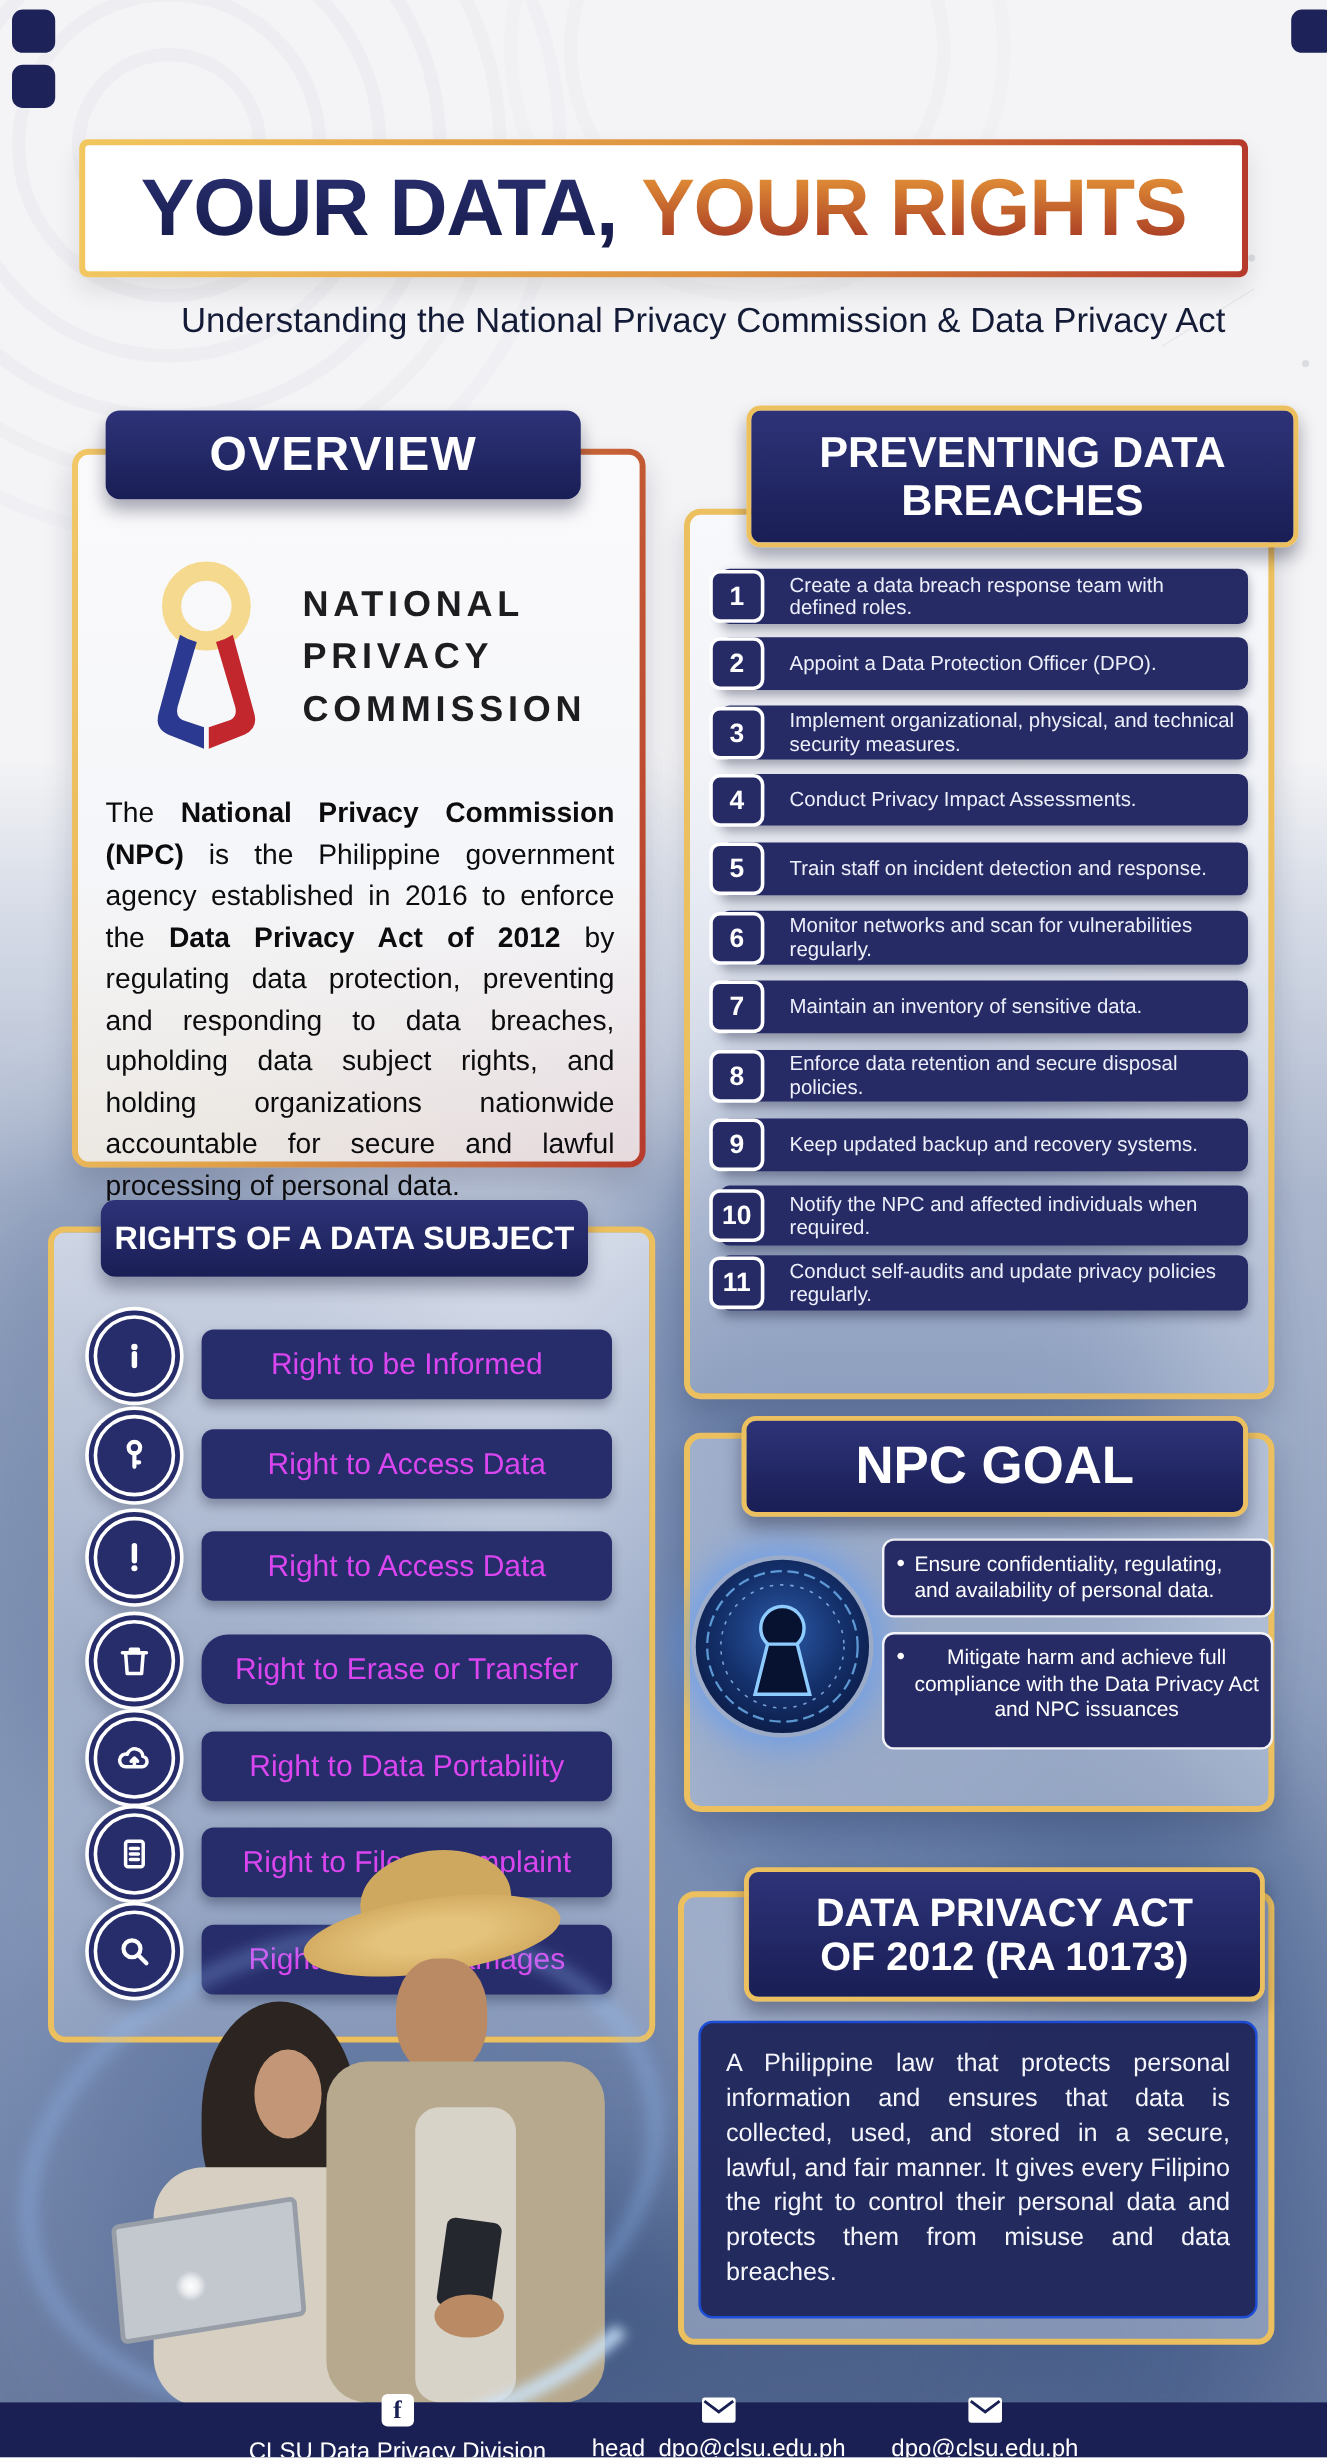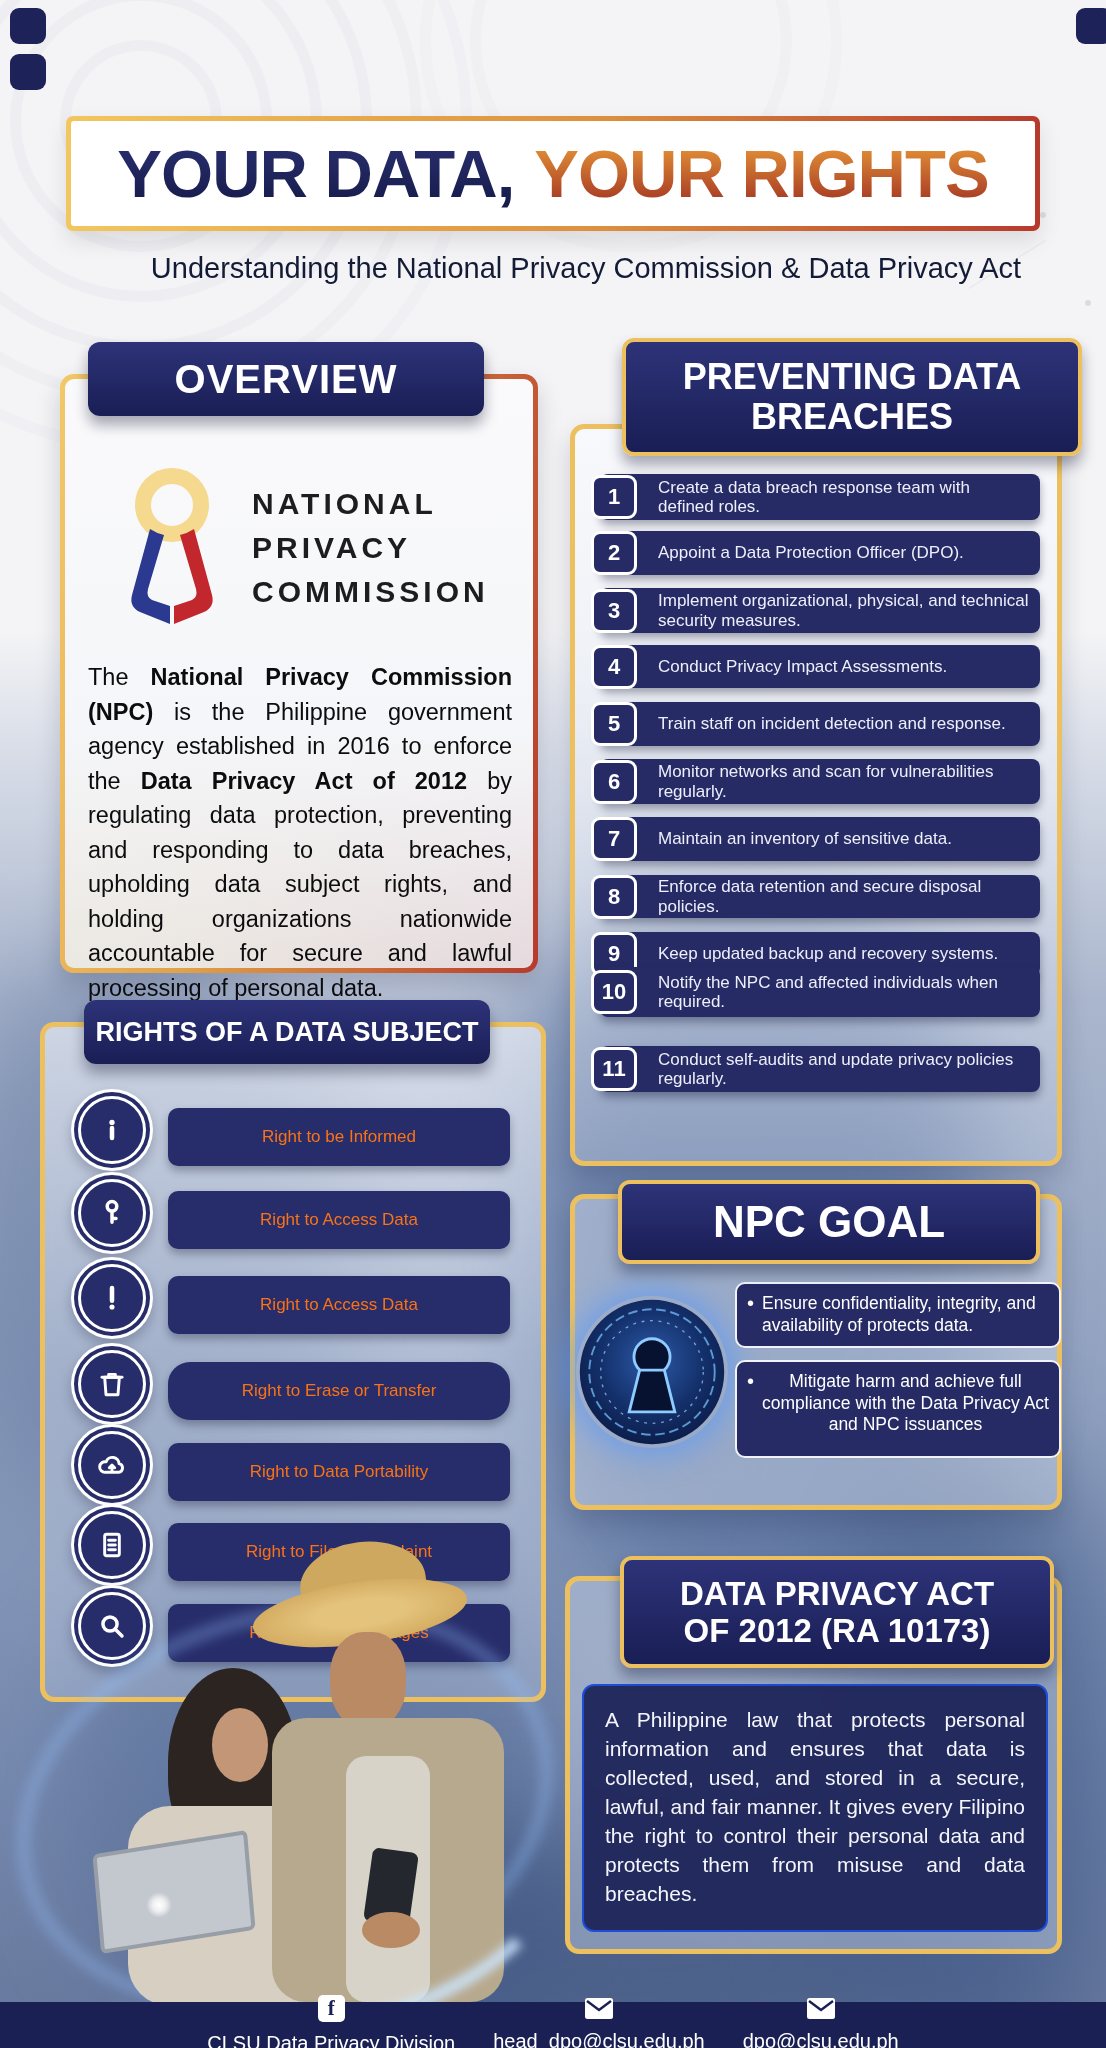--- a/index.html
+++ b/index.html
@@ -55,21 +55,21 @@
     padding:2px 10px 2px 58px;box-sizing:border-box;color:#edeffa;font-size:17px;line-height:19.5px;}
   .pb-badge{position:absolute;left:-9px;top:50%;transform:translateY(-50%);width:40px;height:38px;
     background:#262b66;border:3px solid #fff;border-radius:9px;display:flex;align-items:center;
     justify-content:center;color:#fff;font-size:22px;font-weight:700;}
 
   
   .rt-card{left:40px;top:1022px;width:506px;height:680px;
     background:linear-gradient(180deg,rgba(234,238,246,.7) 0%,rgba(214,222,237,.45) 50%,rgba(196,207,228,.35) 100%);}
   .rt-pill{left:84px;top:1000px;width:406px;height:64px;font-size:27px;}
   .rt-label{position:absolute;left:168px;width:342px;height:58px;background:#272c6a;border-radius:10px;z-index:3;
-    display:flex;align-items:center;justify-content:center;color:#f97316;font-size:17px;
+    display:flex;align-items:center;justify-content:center;color:#d946ef;font-size:25px;
     box-shadow:0 5px 9px rgba(10,12,40,.3);}
   .rt-icon{position:absolute;left:78px;width:62px;height:62px;border-radius:50%;background:#272c6a;
     border:3px solid #fff;box-shadow:0 0 0 4px #272c6a,0 0 0 7px #fff,0 6px 12px 7px rgba(10,12,40,.22);
     display:flex;align-items:center;justify-content:center;z-index:3;}
 
   
   .goal-card{left:570px;top:1194px;width:492px;height:316px;background:rgba(208,217,234,.5);
     box-shadow:0 12px 24px rgba(20,25,60,.18);}
   .goal-header{left:618px;top:1180px;width:414px;height:76px;font-size:44px;border:4px solid #ecc05e;}
   .goal-emblem{left:576px;top:1296px;width:152px;height:152px;border-radius:50%;z-index:3;
@@ -205,21 +205,21 @@
     <span>Maintain an inventory of sensitive data.</span>
     </div>
   <div class="pb-item" style="top:875px;height:43px;">
     <div class="pb-badge">8</div>
     <span>Enforce data retention and secure disposal policies.</span>
     </div>
   <div class="pb-item" style="top:932px;height:44px;">
     <div class="pb-badge">9</div>
     <span>Keep updated backup and recovery systems.</span>
     </div>
-  <div class="pb-item" style="top:967px;height:50px;">
+  <div class="pb-item" style="top:988px;height:50px;">
     <div class="pb-badge">10</div>
     <span>Notify the NPC and affected individuals when required.</span>
     </div>
   <div class="pb-item" style="top:1046px;height:46px;">
     <div class="pb-badge">11</div>
     <span>Conduct self-audits and update privacy policies regularly.</span>
     </div>
 
   <div class="abs goldframe rt-card"></div>
   <div class="abs pill rt-pill">RIGHTS OF A DATA SUBJECT</div>
@@ -294,21 +294,21 @@
         </defs>
       <circle cx="80" cy="80" r="76" fill="url(#eg)"></circle>
       <circle cx="80" cy="80" r="66" fill="none" stroke="#6fb4f0" stroke-width="2" stroke-dasharray="10 5" opacity=".8"></circle>
       <circle cx="80" cy="80" r="54" fill="none" stroke="#9fd2ff" stroke-width="1.4" stroke-dasharray="3 6" opacity=".7"></circle>
       <circle cx="80" cy="64" r="19" fill="#071130" stroke="#8ecbff" stroke-width="3"></circle>
       <path d="M67 78 L56 122 L104 122 L93 78 Z" fill="#071130" stroke="#8ecbff" stroke-width="3"></path>
     </svg>
   </div>
   <div class="goal-box" style="top:1282px;height:66px;">
     <span class="bullet-dot"></span>
-    <span>Ensure confidentiality, integrity, and availability of protects data.</span>
+    <span>Ensure confidentiality, regulating, and availability of personal data.</span>
     </div>
   <div class="goal-box" style="top:1360px;height:98px;">
     <span class="bullet-dot"></span>
     <span style="text-align:center;">Mitigate harm and achieve full compliance with the Data Privacy Act and NPC issuances</span>
     </div>
 
   <div class="abs goldframe dpa-card"></div>
   <div class="abs pill dpa-header">
     <div>DATA PRIVACY ACT</div>
     <div>OF 2012 (RA 10173)</div>

